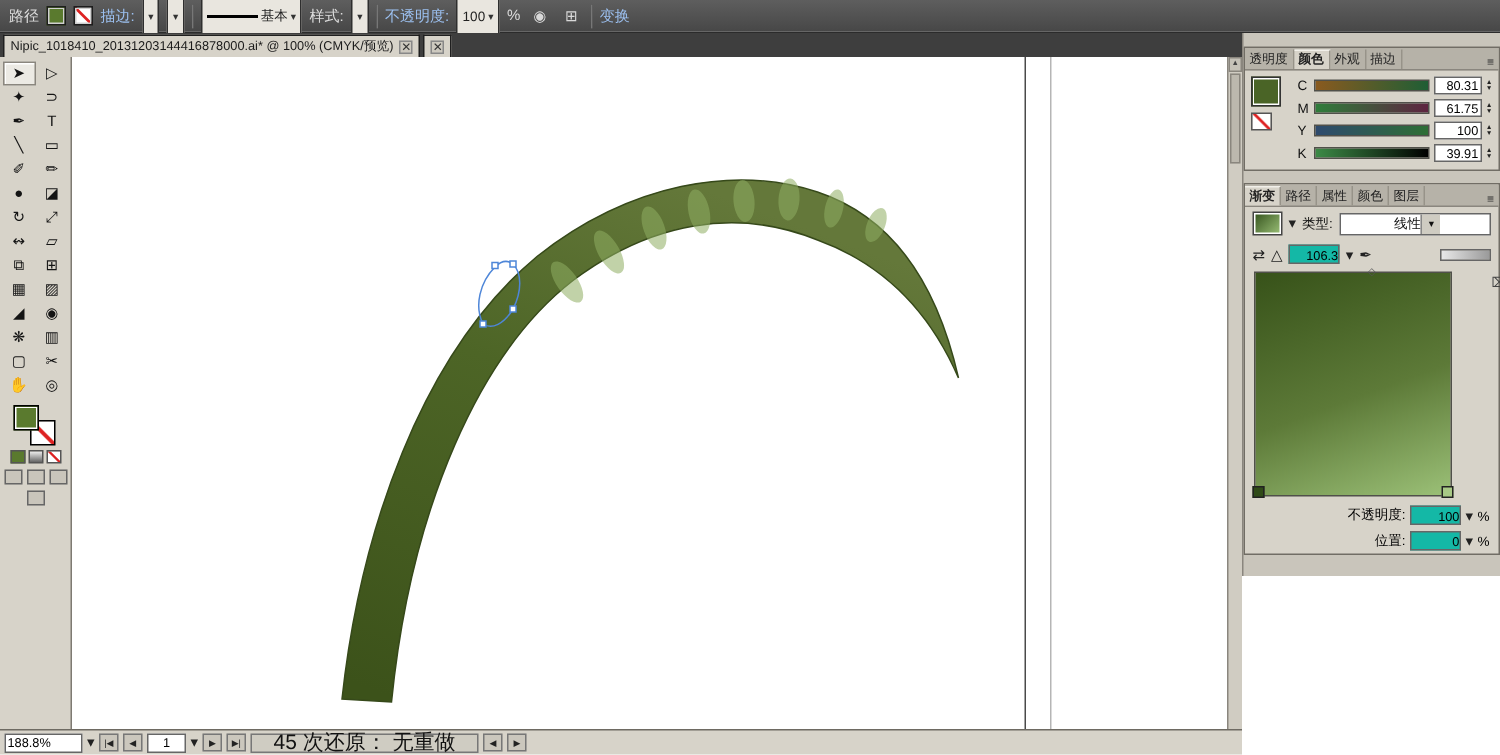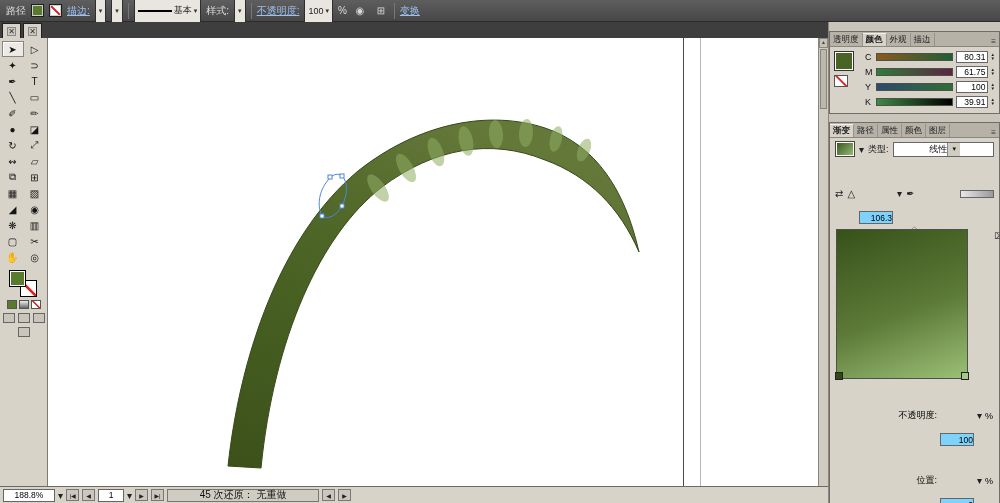--- a/index.html
+++ b/index.html
@@ -5,21 +5,21 @@
   * { box-sizing: border-box; margin: 0; padding: 0; }
   html,body { width:1000px; height:503px; overflow:hidden;
     font-family:"Liberation Sans", sans-serif; background:#fff; }
   .app { position:absolute; inset:0; width:1000px; height:503px;padding-left:44px; }
 
   
   .ctrlbar { position:absolute; left:0; top:0; width:1000px; height:22px;
     background:linear-gradient(#5e5e5e,#474747); border-bottom:1px solid #2b2b2b;
     display:flex; align-items:center; gap:5px; padding:0 6px; color:#e6e6e6; font-size:10px; }
   .ctrlbar .lbl { color:#ddd; }
-  .link { color:#9cc0f0; text-decoration:underline; cursor:pointer; }
+  .link { color:#9cc0f0; cursor:pointer; }
   .sw { width:13px; height:13px; border:1px solid #1d1d1d; box-shadow:inset 0 0 0 1px #cfcfcf; }
   .sw.fill { background:#5a7a2e; }
   .sw.none { background:linear-gradient(45deg,#fff 42%,#d22 46%,#d22 54%,#fff 58%); }
   .dd { height:28px; background:#e9e6df; border:1px solid #2e2e2e; color:#222;
     display:flex; align-items:center; gap:2px; padding:0 3px; font-size:9px;text-align:center; }
   .dd .car { font-size:7px; color:#333; }
   .brushline { width:34px; height:2px; background:#000; }
   .vsep { width:1px; height:16px; background:#333; border-right:1px solid #777; }
   .icobtn { width:16px; height:15px; display:flex; align-items:center; justify-content:center;
     color:#d8d8d8; font-size:10px; }
@@ -88,41 +88,41 @@
   .spin { display:flex; flex-direction:column; justify-content:center; font-size:4.5px; color:#222; line-height:4px; }
   
   .grow { display:flex; align-items:center; gap:4px; padding:3px 5px; font-size:9px; color:#111; }
   .gthumb { width:20px; height:16px; border:1px solid #444; box-shadow:inset 0 0 0 1px #fff;
     background:linear-gradient(135deg,#33511c,#9cc178); }
   .combo { display:flex; align-items:center; height:15px; border:1px solid #666; background:#fff;
     flex:1; padding-left:3px; justify-content:center; font-size:9px; }
   .combo .cbtn { width:13px; height:13px; background:#cfccc2; border-left:1px solid #888;
     display:flex; align-items:center; justify-content:center; font-size:7px; }
   .gico { font-size:10px; color:#222; }
-  .ginput { width:34px; height:13px; border:1px solid #666; background:#7dd3fc; font-size:8.5px; text-align:right;margin-top:48px; }
+  .ginput { width:34px; height:13px; border:1px solid #666; background:#14b8a6; font-size:8.5px; text-align:right; }
   .minibar { width:34px; height:8px; border:1px solid #666; background:linear-gradient(to right,#e8e8e8,#9a9a9a); margin-left:auto; }
   .gbigwrap { position:relative; margin:2px 6px 4px 6px; }
   .gdiamond { position:absolute; left:50%; top:-4px; transform:translateX(-50%); font-size:7px; color:#555; }
   .gbig { width:132px; height:150px; border:1px solid #50504a;
     background:linear-gradient(160deg,#375219 0%,#5d7a38 55%,#9bc077 100%); }
   .gstop { position:absolute; width:8px; height:8px; border:1px solid #222; bottom:-1px; }
   .gstop.left { left:-1px; background:#2f4a17; }
   .gstop.right { left:125px; background:#a8c986; }
   .gtrash { position:absolute; right:-14px; top:2px; font-size:9px; color:#444; }
   .growr { display:flex; align-items:center; gap:3px; padding:2px 6px; font-size:9px; justify-content:flex-end; }
 
   
   .statusbar { position:absolute; left:0; top:486px; width:828px; height:17px; background:#d7d3c9;
     border-top:1px solid #6e6a62; display:flex; align-items:center; gap:3px; padding:0 3px; font-size:8.5px; color:#111; }
-  .zoombox { width:52px; height:13px; border:1px solid #666; background:#fff; font-size:8.5px; padding:0 1px;text-align:center; }
+  .zoombox { width:52px; height:13px; border:1px solid #666; background:#fff; font-size:8.5px; padding:0 1px; }
   .navbtn { width:13px; height:12px; border:1px solid #777; background:#cbc7bd; font-size:6px;
     display:flex; align-items:center; justify-content:center; color:#222; }
   .pagebox { width:26px; height:13px; border:1px solid #666; background:#fff; font-size:8.5px; text-align:center; }
   .histbox { width:152px; height:13px; border:1px solid #777; background:#cfccc2;
-    display:flex; align-items:center; justify-content:center; font-size:10px; }
+    display:flex; align-items:center; justify-content:center; font-size:14px; }
 </style>
 </head>
 <body>
 
 <div class="app">
 
   <div class="ctrlbar">
     <span class="lbl">路径</span>
     <span class="sw fill"></span>
     <span class="sw none"></span>
@@ -151,20 +151,21 @@
     </span>
     <span class="lbl">%</span>
     <span class="icobtn">◉</span>
     <span class="icobtn">⊞</span>
     <span class="vsep"></span>
     <span class="link">变换</span>
   </div>
 
   <div class="tabbar">
     <div class="doctab">
+      <span>Nipic_1018410_20131203144416878000.ai* @ 100% (CMYK/预览)</span>
       <span class="x">✕</span>
     </div>
     <div class="doctab">
       <span class="x">✕</span>
     </div>
   </div>
 
   <div class="tools">
     <div class="trow">
         <span class="tool active">➤</span>

